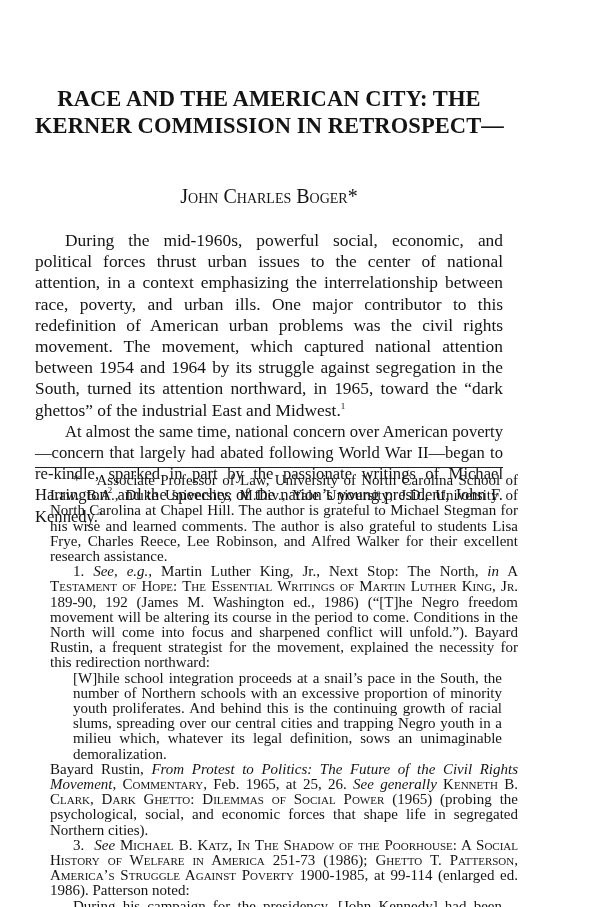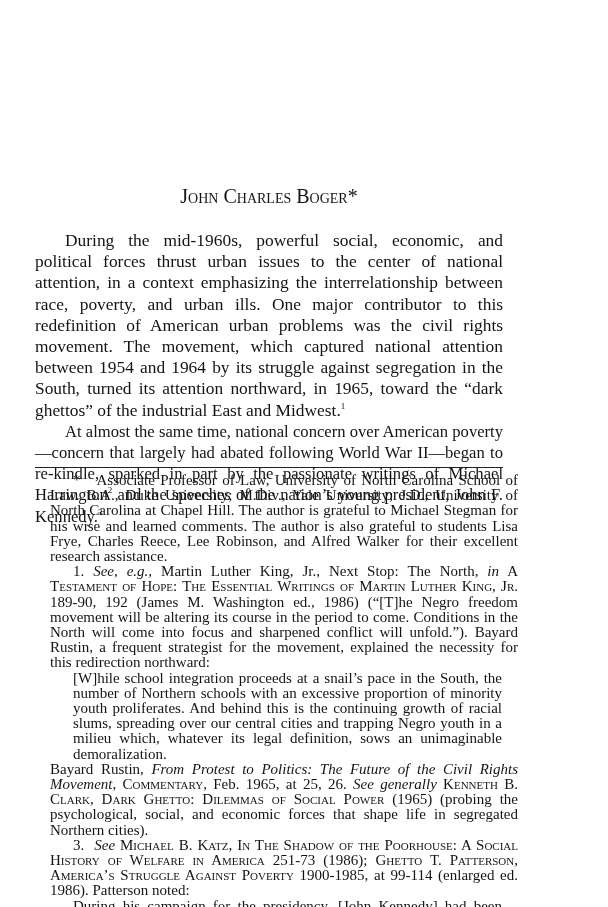--- a/index.html
+++ b/index.html
@@ -21,20 +21,22 @@
     .notes .noindent { text-indent: 0; }
     .sc { font-variant: small-caps; }
     sup { font-size: 9px; line-height: 0; vertical-align: 7px; }
   </style>
 </head>
 <body>
 
 <div class="page">
 
   <div class="title">
+    <span>RACE AND THE AMERICAN CITY:  THE</span>
+    <span>KERNER COMMISSION IN RETROSPECT—</span>
   </div>
 
   <div class="author">John Charles Boger*</div>
 
   <div class="body">
     <p class="first"><span>During the mid-1960s, powerful social, economic, and political forces thrust urban issues to the center of national attention, in a context emphasizing the interrelationship between race, poverty, and urban ills. One major contributor to this redefinition of American urban problems was the civil rights movement.  The movement, which captured national attention between 1954 and 1964 by its struggle against segregation in the South, turned its attention northward, in 1965, toward the “dark ghettos” of the industrial East and Midwest.</span><sup>1</sup></p>
     <p><span>At almost the same time, national concern over American poverty—concern that largely had abated following World War II—began to re-kindle, sparked in part by the passionate writings of Michael Harrington</span><sup>2</sup><span> and the speeches of the nation’s young president, John F. Kennedy.</span><sup>3</sup></p>
   </div>
 
   <div class="rule"></div>

